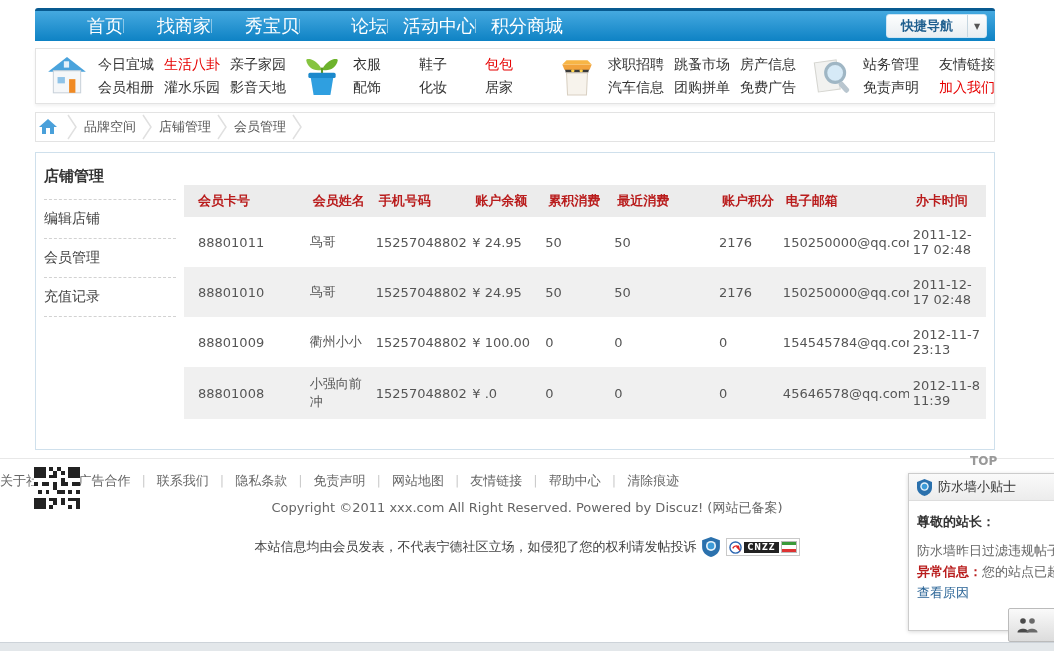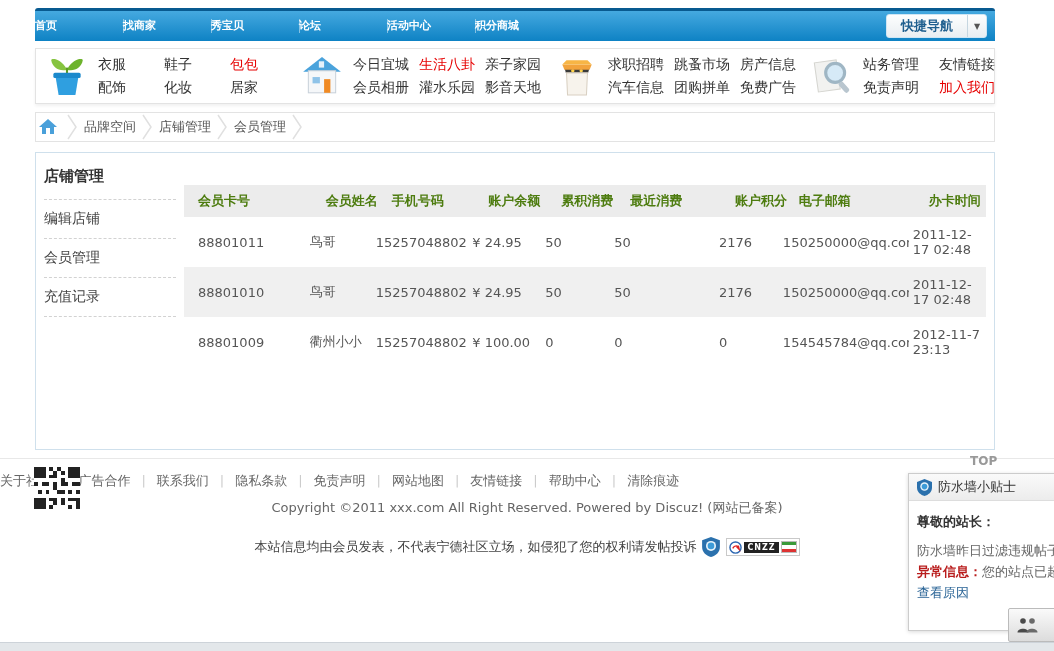--- a/index.html
+++ b/index.html
@@ -2,21 +2,21 @@
 <html><head>
 <meta charset="utf-8">
 <style>
   html,body{margin:0;padding:0;width:1054px;height:651px;overflow:hidden;background:#fff;
     font-family:"DejaVu Sans","Liberation Sans",sans-serif;}
   .container{width:960px;margin-left:35px;position:relative;}
 
   
   .topnav{margin-top:8px;height:30px;background:linear-gradient(#45a9e0,#0e82c4);
     border-top:3px solid #085a90;border-radius:3px 3px 0 0;display:flex;align-items:center;}
-  .nav-item{width:88px;text-align:left;color:#fff;font-weight:bold;font-size:11px;
+  .nav-item{width:88px;text-align:right;color:#fff;font-weight:normal;font-size:18px;
     cursor:pointer;position:relative;line-height:30px;}
   .nav-item:not(:first-child)::before{content:"";position:absolute;left:0;top:8px;height:14px;
     border-left:1px solid rgba(255,255,255,.45);}
   .quicknav{margin-left:auto;margin-right:8px;display:flex;height:22px;border:1px solid #cfe6f4;
     border-radius:3px;background:linear-gradient(#fdfefe,#e9eef2);cursor:pointer;}
   .quicknav .qn-label{padding:0 14px;font-size:13px;font-weight:bold;color:#1e5e8e;line-height:22px;}
   .quicknav .qn-arrow{width:18px;border-left:1px solid #c6d6e0;display:flex;align-items:center;
     justify-content:center;font-size:8px;color:#555;}
 
   
@@ -39,22 +39,22 @@
 
   
   .mainbox{margin-top:10px;height:298px;border:1px solid #cfe0ec;background:#fff;
     display:flex;box-sizing:border-box;}
   .side{width:148px;flex:none;padding:14px 8px 0 8px;box-sizing:border-box;}
   .side-title{font-size:15px;font-weight:bold;color:#333;padding-bottom:13px;
     border-bottom:1px dashed #d2d2d2;}
   .side-item{font-size:14px;color:#444;padding:10px 0;border-bottom:1px dashed #d2d2d2;cursor:pointer;}
   .content{flex:1;padding:32px 8px 0 0;}
   table.members{width:100%;border-collapse:collapse;table-layout:fixed;}
-  table.members th{background:#ececec;font-size:13px;font-weight:bold;color:#4d7c0f;
-    text-align:left;padding:7px 20px;white-space:nowrap;}
+  table.members th{background:#ececec;font-size:13px;font-weight:bold;color:#b91c1c;
+    text-align:left;padding:7px 7px;white-space:nowrap;}
   table.members td{font-size:13px;color:#555;padding:8px 4px;height:50px;box-sizing:border-box;
     vertical-align:middle;overflow:hidden;}
   table.members th:first-child,table.members td:first-child{padding-left:14px;}
   table.members tbody tr:nth-child(even){background:#f0f0f0;}
 
   
   .footer{margin-top:8px;border-top:1px solid #e8e8e8;position:relative;padding-top:13px;}
   .qr{position:absolute;left:33px;top:8px;}
   .top-link{position:absolute;left:970px;top:-5px;font-size:12px;font-weight:bold;color:#999;cursor:pointer;}
   .flinks{text-align:left;font-size:13px;color:#666;}
@@ -104,50 +104,50 @@
     <div class="nav-item">积分商城</div>
     <div class="quicknav">
       <span class="qn-label">快捷导航</span>
       <span class="qn-arrow">▼</span>
     </div>
   </div>
 
   <div class="catbar">
     <div class="cat-group">
       <svg class="cat-icon" viewBox="0 0 40 40">
+        <polygon points="20,2 38,16 2,16" fill="#4aa3dc"></polygon>
+        <rect x="7" y="15" width="26" height="21" fill="#f5f7f9" stroke="#c9d2da"></rect>
+        <rect x="22" y="23" width="6" height="13" fill="#f08a24"></rect>
+        <rect x="11" y="21" width="7" height="6" fill="#8fc3e8"></rect>
+        <rect x="17" y="6" width="5" height="6" fill="#fff" opacity="0.85"></rect>
+      </svg>
+      <div class="cat-links">
+        <span class="cat-link">今日宜城</span>
+        <span class="cat-link red">生活八卦</span>
+        <span class="cat-link">亲子家园</span>
+        <span class="cat-link">会员相册</span>
+        <span class="cat-link">灌水乐园</span>
+        <span class="cat-link">影音天地</span>
+      </div>
+    </div>
+    <div class="cat-group">
+      <svg class="cat-icon" viewBox="0 0 40 40">
         <path d="M20 14 C14 2 4 3 5 5 C6 12 13 16 20 14" fill="#86c440"></path>
         <path d="M20 14 C26 2 36 3 35 5 C34 12 27 16 20 14" fill="#6db32c"></path>
         <rect x="19" y="12" width="2" height="7" fill="#5d9a23"></rect>
         <polygon points="9,20 31,20 28,38 12,38" fill="#2f9fe0"></polygon>
         <rect x="7" y="17" width="26" height="5" rx="1.5" fill="#1b89cc"></rect>
       </svg>
       <div class="cat-links">
         <span class="cat-link">衣服</span>
         <span class="cat-link">鞋子</span>
         <span class="cat-link red">包包</span>
         <span class="cat-link">配饰</span>
         <span class="cat-link">化妆</span>
         <span class="cat-link">居家</span>
-      </div>
-    </div>
-    <div class="cat-group">
-      <svg class="cat-icon" viewBox="0 0 40 40">
-        <polygon points="20,2 38,16 2,16" fill="#4aa3dc"></polygon>
-        <rect x="7" y="15" width="26" height="21" fill="#f5f7f9" stroke="#c9d2da"></rect>
-        <rect x="22" y="23" width="6" height="13" fill="#f08a24"></rect>
-        <rect x="11" y="21" width="7" height="6" fill="#8fc3e8"></rect>
-        <rect x="17" y="6" width="5" height="6" fill="#fff" opacity="0.85"></rect>
-      </svg>
-      <div class="cat-links">
-        <span class="cat-link">今日宜城</span>
-        <span class="cat-link red">生活八卦</span>
-        <span class="cat-link">亲子家园</span>
-        <span class="cat-link">会员相册</span>
-        <span class="cat-link">灌水乐园</span>
-        <span class="cat-link">影音天地</span>
       </div>
     </div>
     <div class="cat-group">
       <svg class="cat-icon" viewBox="0 0 40 40">
         <polygon points="8,12 32,12 30,19 10,19" fill="#3a3a3a"></polygon>
         <circle cx="16" cy="15" r="1.6" fill="#ffd24a"></circle>
         <circle cx="24" cy="15" r="1.6" fill="#ffd24a"></circle>
         <polygon points="10,17 30,17 29,38 11,38" fill="#f7f3ec" stroke="#d9d0c2"></polygon>
         <polygon points="6,9 34,9 32,14 8,14" fill="#f2a33c"></polygon>
         <polygon points="10,5 30,5 34,9 6,9" fill="#f7b545"></polygon>
@@ -258,20 +258,31 @@
             <td>88801009</td>
             <td>衢州小小</td>
             <td>15257048802</td>
             <td>¥ 100.00</td>
             <td>0</td>
             <td>0</td>
             <td>0</td>
             <td>154545784@qq.com</td>
             <td>2012-11-7 23:13</td>
           </tr>
+          <tr>
+            <td>88801008</td>
+            <td>小强向前冲</td>
+            <td>15257048802</td>
+            <td>¥ .0</td>
+            <td>0</td>
+            <td>0</td>
+            <td>0</td>
+            <td>45646578@qq.com</td>
+            <td>2012-11-8 11:39</td>
+          </tr>
         </tbody>
       </table>
     </div>
   </div>
 </div>
 
 <div class="footer">
   <svg class="qr" width="48" height="42" viewBox="0 0 12 11" shape-rendering="crispEdges">
     <rect width="12" height="11" fill="#fff"></rect>
     <path fill="#222" d="M0 0h3v3H0zM9 0h3v3H9zM0 8h3v3H0zM1 1h1v1H1zM10 1h1v1h-1zM1 9h1v1H1z

